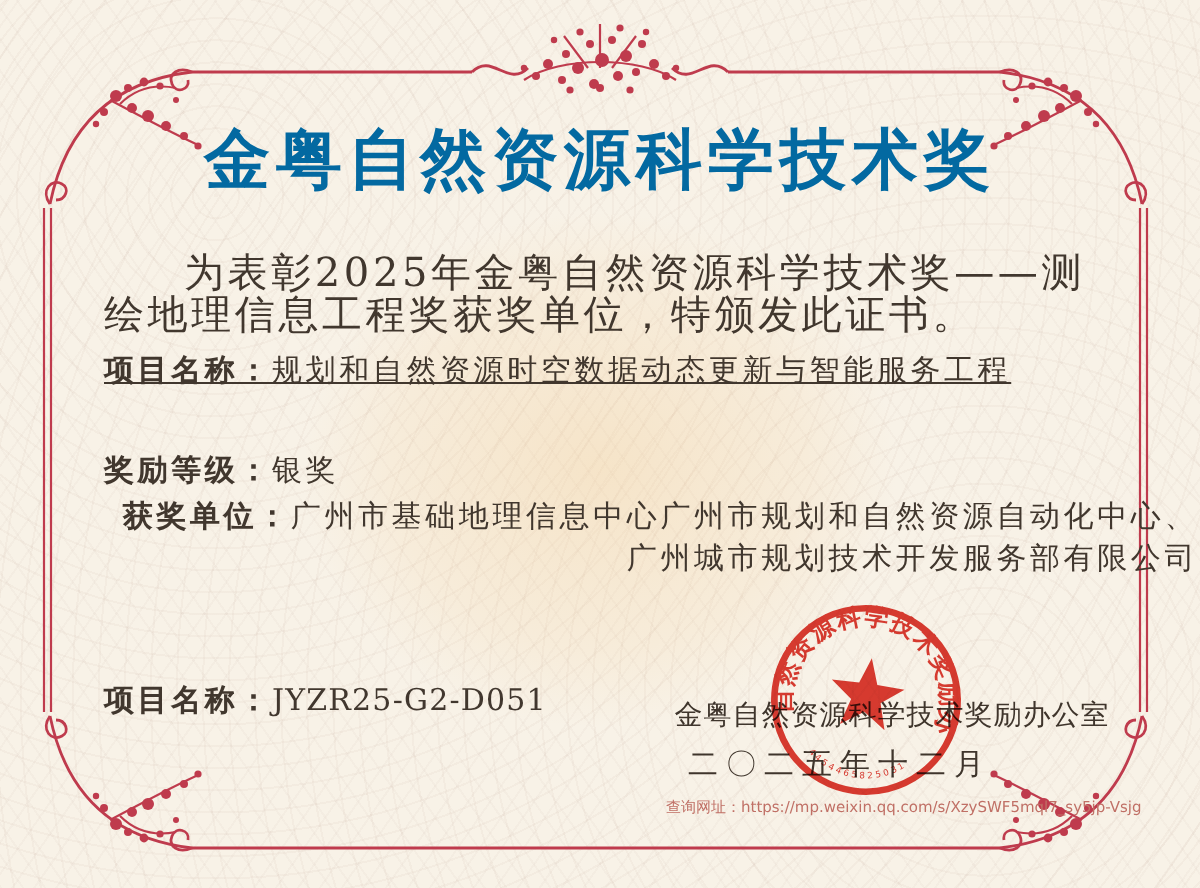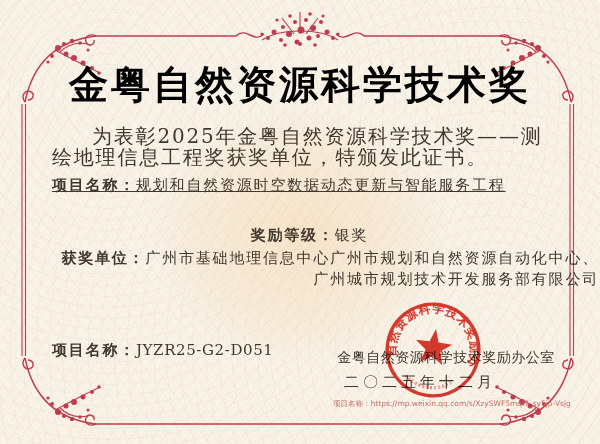--- a/index.html
+++ b/index.html
@@ -18,30 +18,30 @@
   }
   .watermark{
     position:absolute;left:110px;top:70px;width:380px;height:330px;z-index:1;
     border-radius:50%;
     background:radial-gradient(closest-side, rgba(242,205,150,0.38), rgba(242,205,150,0.16) 55%, rgba(242,205,150,0) 78%);
   }
   svg.border-frame{position:absolute;inset:0;z-index:2;pointer-events:none;}
   .txt{position:absolute;z-index:3;color:#41372e;}
   .title{
     top:58px;left:0;right:0;text-align:center;margin:0;
-    font-size:39px;font-weight:bold;letter-spacing:3px;color:#000000;
+    font-size:33px;font-weight:bold;letter-spacing:3px;color:#0369a1;
   }
   .intro{
     top:126px;left:52px;width:512px;margin:0;
     font-size:20px;line-height:21px;letter-spacing:1.8px;text-indent:2em;
   }
   .field{left:52px;width:515px;font-size:15px;line-height:20.5px;letter-spacing:1.8px;}
   .field .lbl{font-weight:bold;}
   .row-project{top:175px;text-decoration:underline;}
-  .row-grade{top:225px;text-align:center;}
+  .row-grade{top:225px;}
   .row-winner{top:248px;padding-left:41px;text-indent:-41px;width:506px;text-align:right;}
   .row-certno{top:340px;}
   .row-certno .val{letter-spacing:0.6px;font-weight:normal;}
   .issuer-block{top:349px;left:322px;width:248px;text-align:center;color:#3f352c;}
   .issuer-name{font-size:14px;letter-spacing:0.5px;}
   .issue-date{margin-top:6px;margin-right:52px;font-size:15px;letter-spacing:4px;}
   .query-url{
     top:399px;left:333px;width:240px;
     font-size:7.5px;letter-spacing:0;color:#c07066;
     font-family:"DejaVu Sans","Liberation Sans",sans-serif;
@@ -159,21 +159,21 @@
 
   <div class="txt field row-certno">
     <span class="lbl">项目名称：</span><span class="val">JYZR25-G2-D051</span>
   </div>
 
   <div class="txt issuer-block">
     <div class="issuer-name">金粤自然资源科学技术奖励办公室</div>
     <div class="issue-date">二〇二五年十二月</div>
   </div>
 
-  <div class="txt query-url">项目名称：https://mp.weixin.qq.com/s/XzySWF5mql7_sy5jp-Vsjg</div>
+  <div class="txt query-url">查询网址：https://mp.weixin.qq.com/s/XzySWF5mql7_sy5jp-Vsjg</div>
 
   <svg class="seal" viewBox="0 0 120 120">
     <defs>
       <path id="sealArcTop" d="M 20.8,72 A 41,41 0 1 1 99.2,72" fill="none"></path>
       <path id="sealArcBottom" d="M 34,93.5 A 41,41 0 0 0 86,93.5" fill="none"></path>
     </defs>
     <circle cx="60" cy="60" r="50" fill="none" stroke="#d9281e" stroke-width="3.6"></circle>
     <polygon fill="#d9281e" points="60,37 65,51.1 80,51.5 68.1,60.6 72.3,75 60,66.5 47.7,75 51.9,60.6 40,51.5 55,51.1"></polygon>
     <text font-size="13" fill="#d9281e" letter-spacing="1" font-family="DejaVu Serif, Liberation Serif, serif" font-weight="bold">
       <textPath href="#sealArcTop" startOffset="50%" text-anchor="middle">金粤自然资源科学技术奖励办公室</textPath>

